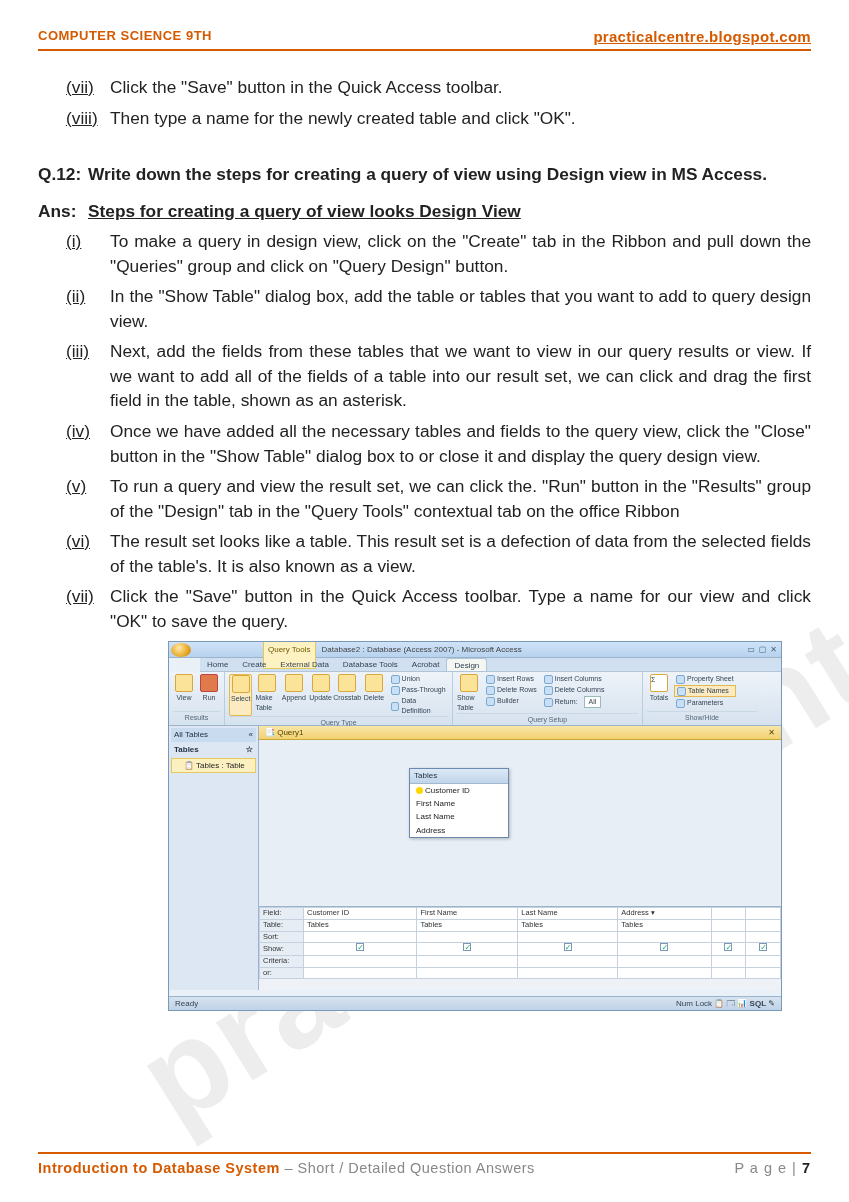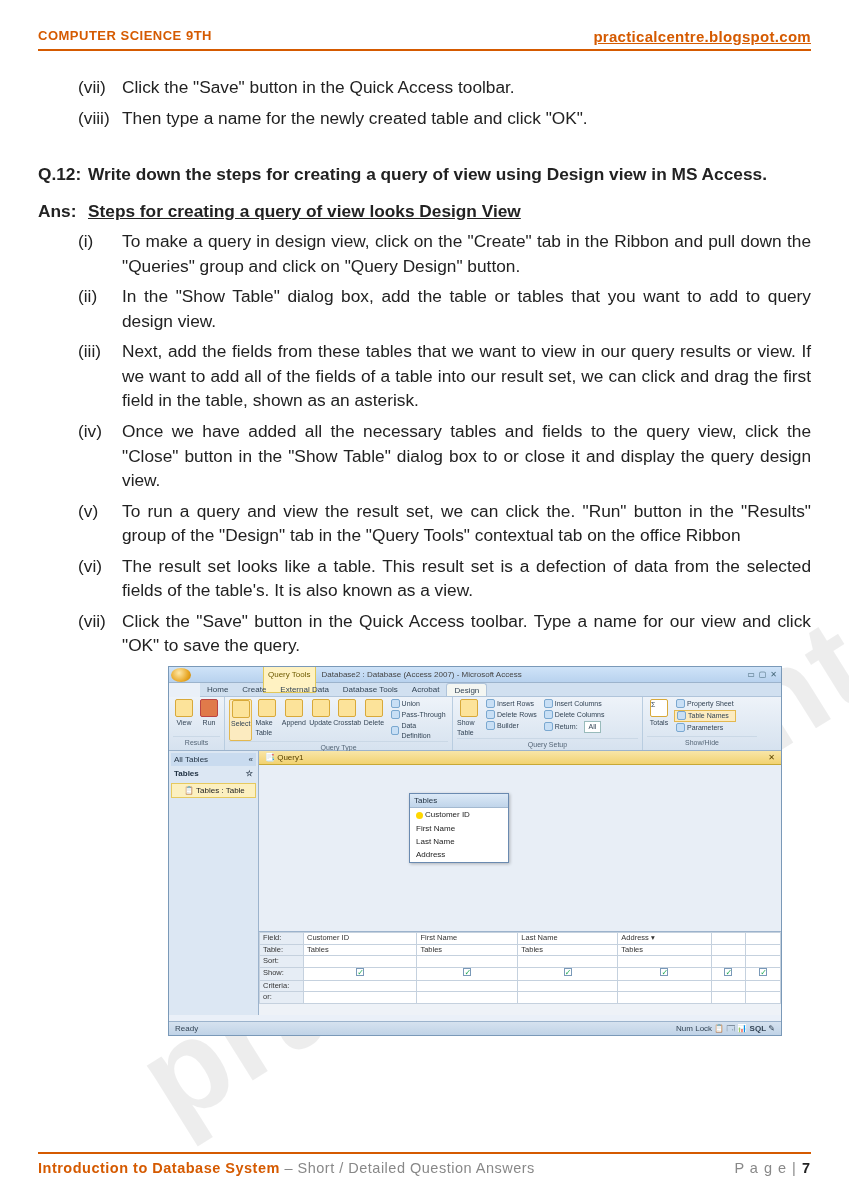--- a/index.html
+++ b/index.html
@@ -35,21 +35,21 @@
     letter-spacing: 0.3px;
   }
   .content {
     padding: 18px 38px 0 38px;
     font-size: 17.3px;
     line-height: 1.42;
   }
   .step-row { display: flex; margin-top: 6px; margin-bottom: 2px; }
   .step-row .num { width: 44px; flex-shrink: 0; text-align: left; padding-left: 0; }
   .step-row .txt { flex: 1; text-align: justify; }
-  .steps-indent .step-row .num { margin-left: 40px; }
+  .steps-indent .step-row .num { margin-left: 28px; text-decoration: underline; }
   .q-row { display: flex; margin-top: 32px; font-weight: bold; }
   .q-row .q-label { width: 50px; flex-shrink: 0; }
   .q-row .q-text { flex: 1; text-align: justify; }
   .ans-row { display: flex; margin-top: 12px; font-weight: bold; }
   .ans-row .a-label { width: 50px; flex-shrink: 0; font-weight: bold; }
   .ans-row .a-text { text-decoration: underline; }
   .screenshot {
     margin: 8px 0 0 130px;
     width: 614px;
     height: 370px;

